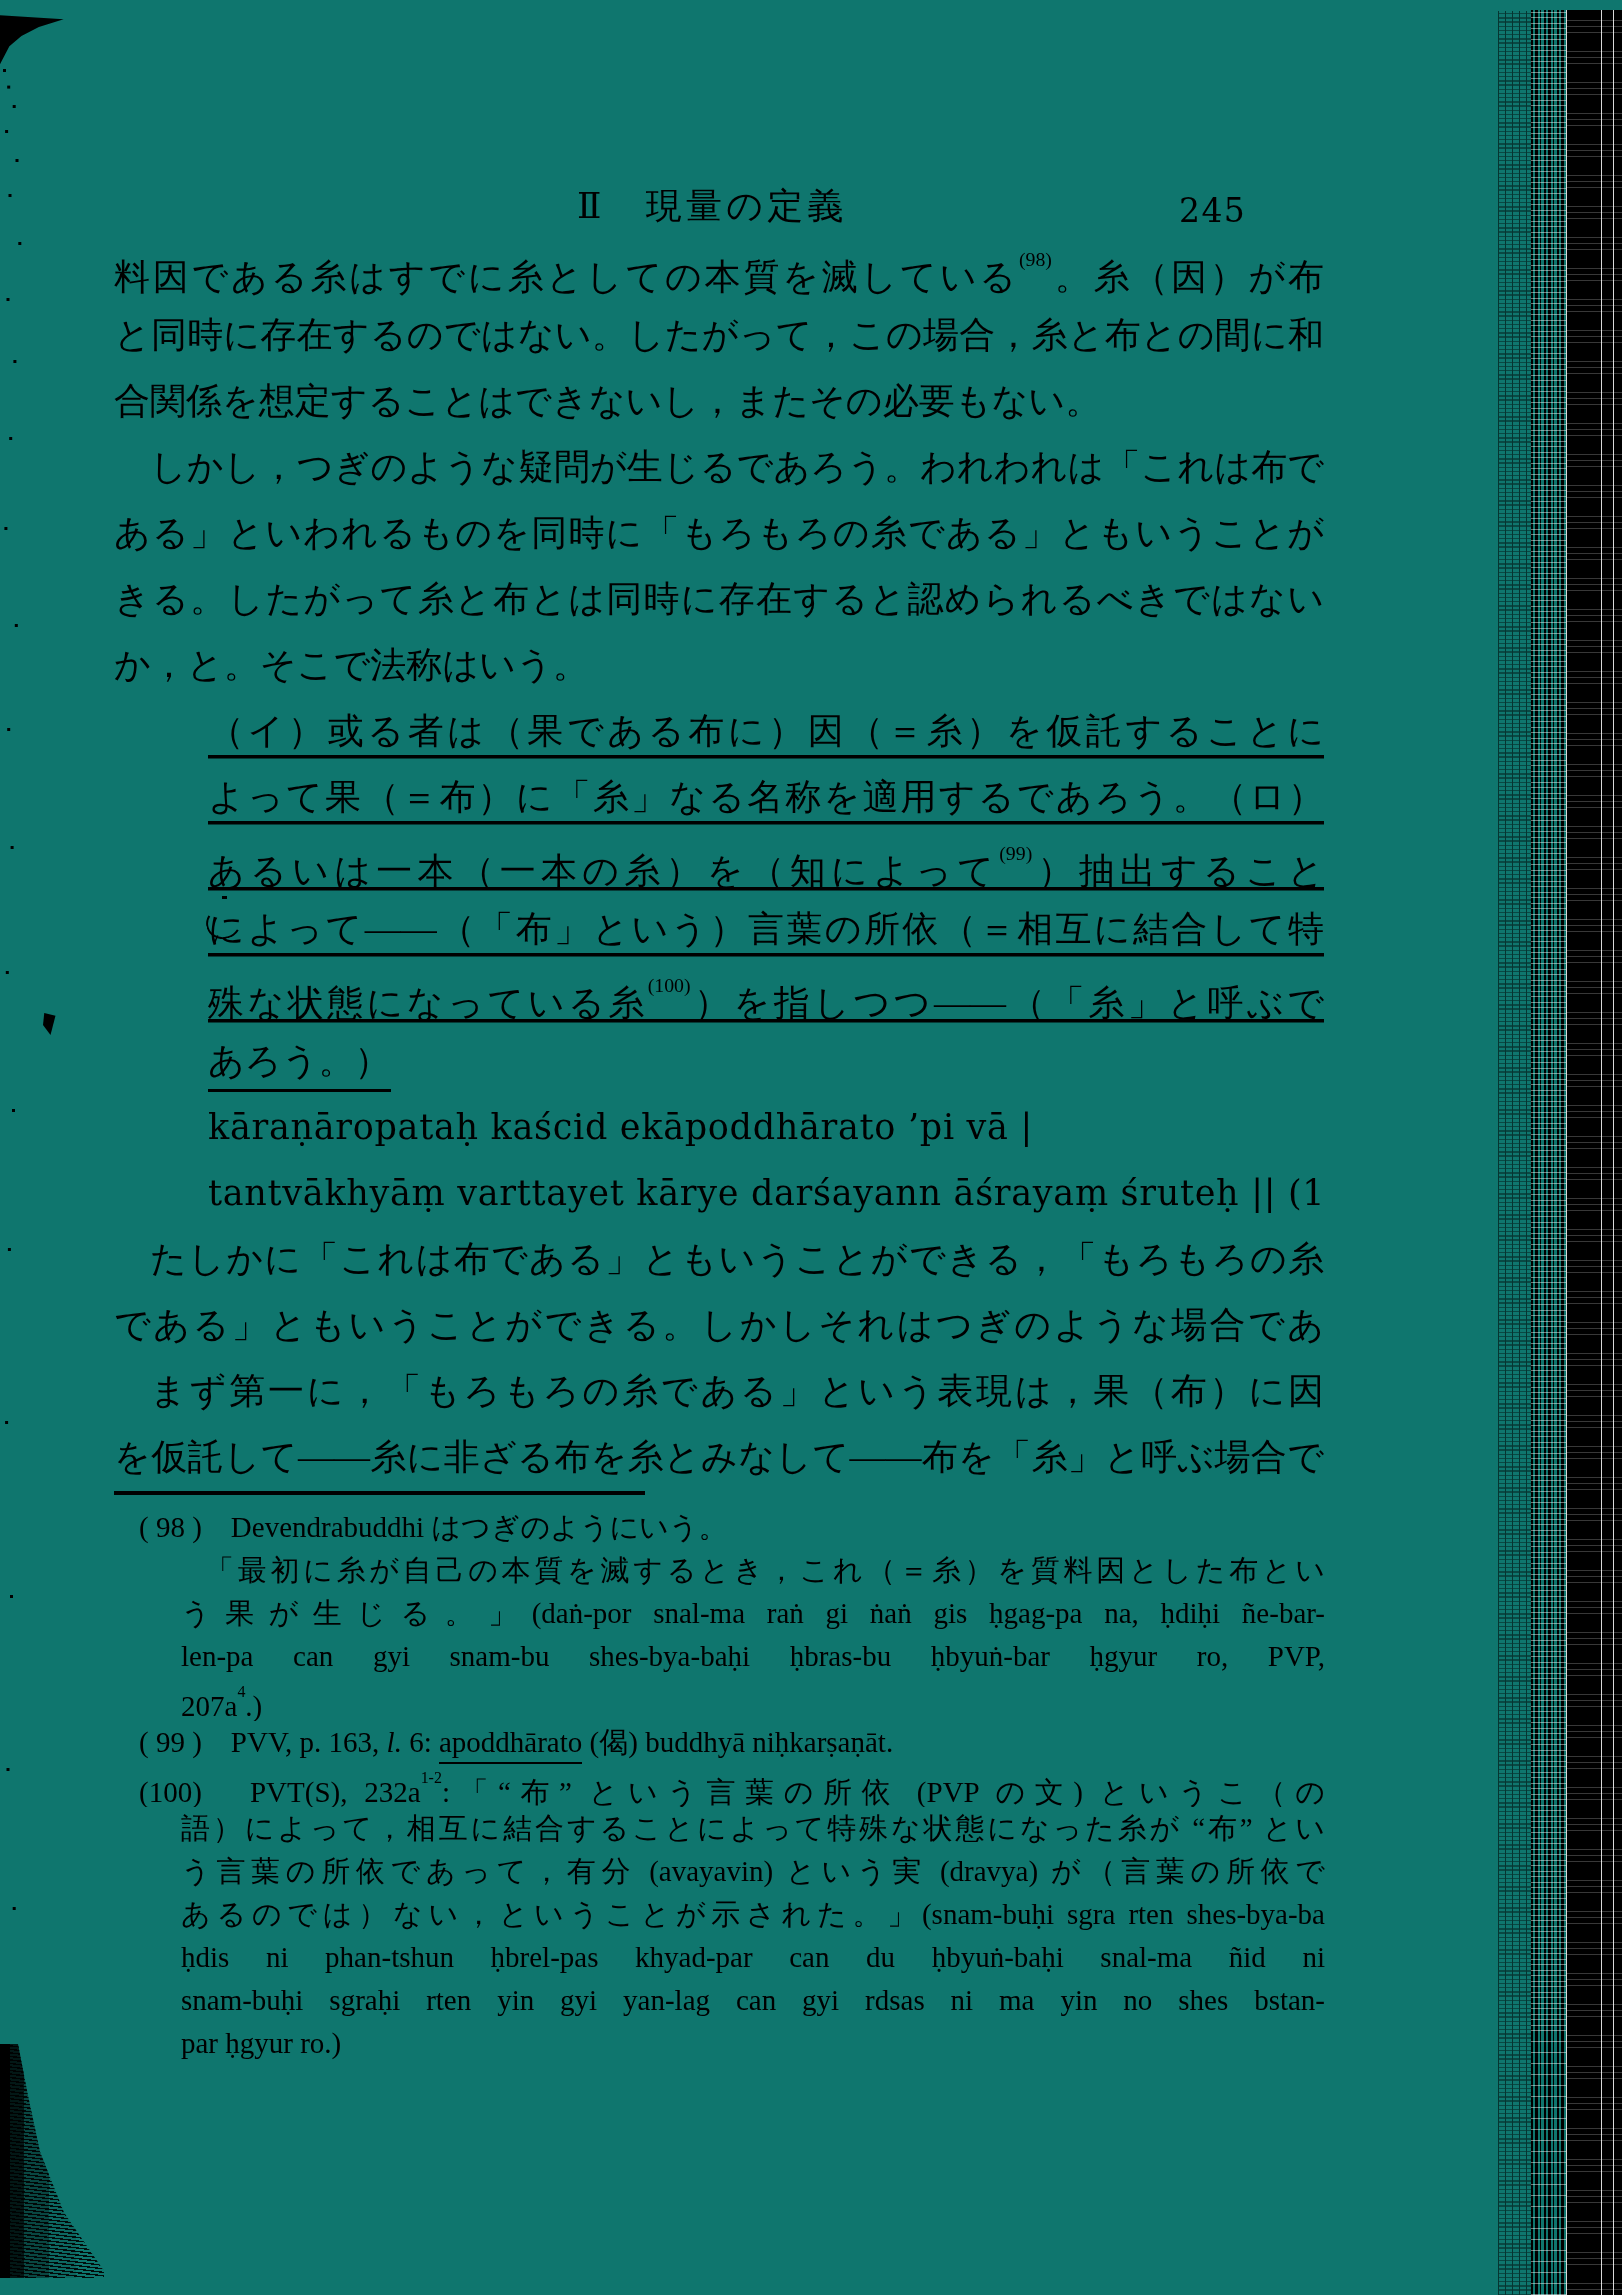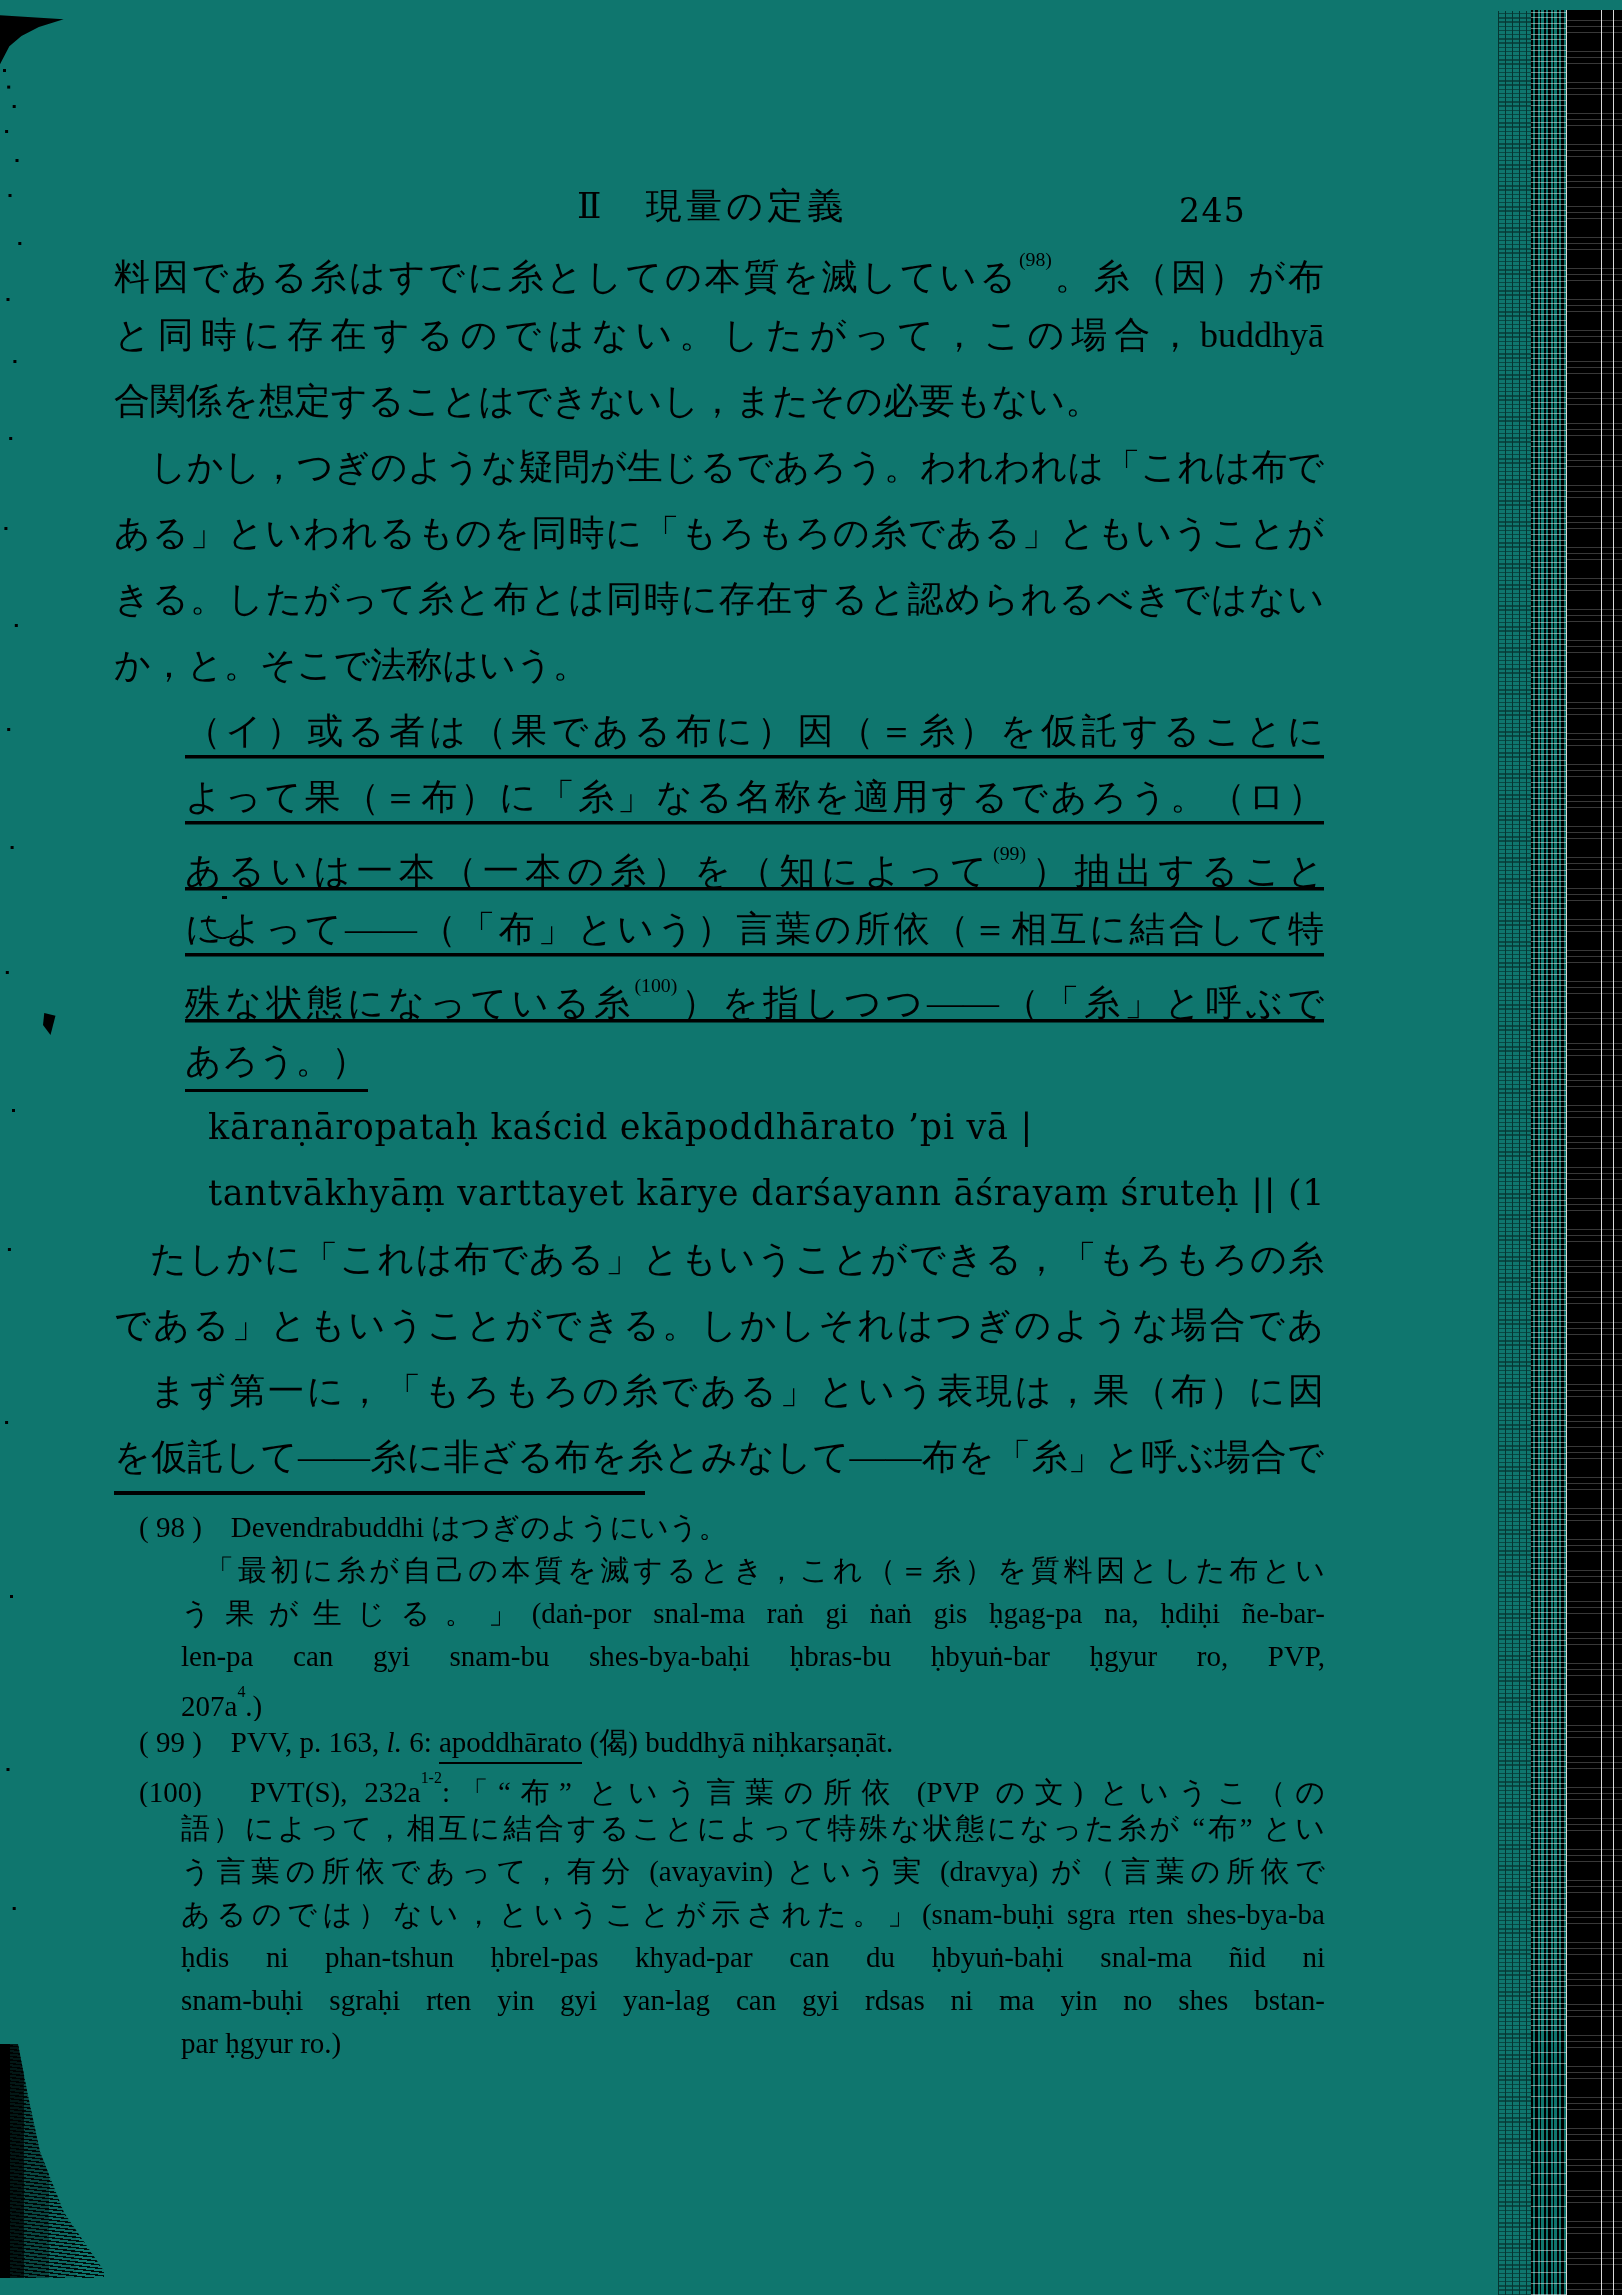--- a/index.html
+++ b/index.html
@@ -10,21 +10,21 @@
   
   .running-head{position:absolute;top:182px;left:0;width:1623px;height:50px;}
   .head-title{position:absolute;left:577px;top:0;font-size:36px;letter-spacing:4.2px;white-space:nowrap;}
   .page-number{position:absolute;left:1179px;top:9px;font-size:33px;font-family:"DejaVu Serif",serif;letter-spacing:1.4px;}
 
   
   .body-text{position:absolute;left:114px;top:236px;width:1210px;font-size:36px;}
   .line{height:66px;line-height:66px;overflow:hidden;white-space:nowrap;}
   .justify{text-align:justify;text-align-last:justify;text-justify:inter-character;white-space:normal;}
   .para-indent{text-indent:36px;}
-  .quote{margin-left:71px;}
+  .quote{margin-left:94px;}
   .verse{margin-left:94px;font-size:35px;font-family:"DejaVu Serif",serif;letter-spacing:0.7px;}
   .ul-full{background:linear-gradient(#000,#000) 0 57px / 100% 3.5px no-repeat;}
   .ul-text .ul-wrap{border-bottom:3.5px solid #000;padding-bottom:8.3px;}
   sup{font-size:55%;position:relative;top:-0.5em;letter-spacing:0;}
   i{font-style:italic;}
   .u{border-bottom:2.8px solid #000;padding-bottom:4.2px;}
 
   
   .fn-rule{position:absolute;left:114px;top:1491px;width:531px;height:3.5px;background:#000;}
   .footnotes{position:absolute;left:139px;top:1506px;width:1186px;font-size:29px;}
@@ -79,21 +79,21 @@
   <div class="tick-mark"></div>
   <div class="comma-mark"></div>
 
   <div class="running-head">
     <span class="head-title">Ⅱ　現量の定義</span>
     <span class="page-number">245</span>
   </div>
 
   <div class="body-text">
       <div class="line justify">料因である糸はすでに糸としての本質を滅している<sup>(98)</sup>。糸（因）が布（果）</div>
-      <div class="line justify">と同時に存在するのではない。したがって，この場合，buddhyā</div>
+      <div class="line justify">と同時に存在するのではない。したがって，この場合，糸と布との間に和</div>
       <div class="line">合関係を想定することはできないし，またその必要もない。</div>
       <div class="line para-indent justify">しかし，つぎのような疑問が生じるであろう。われわれは「これは布で</div>
       <div class="line justify">ある」といわれるものを同時に「もろもろの糸である」ともいうことがで</div>
       <div class="line justify">きる。したがって糸と布とは同時に存在すると認められるべきではない</div>
       <div class="line">か，と。そこで法称はいう。</div>
       <div class="line quote justify ul-full">（イ）或る者は（果である布に）因（＝糸）を仮託することに</div>
       <div class="line quote justify ul-full">よって果（＝布）に「糸」なる名称を適用するであろう。（ロ）</div>
       <div class="line quote justify ul-full">あるいは一本（一本の糸）を（知によって<sup>(99)</sup>）抽出すること</div>
       <div class="line quote justify ul-full">によって——（「布」という）言葉の所依（＝相互に結合して特</div>
       <div class="line quote justify ul-full">殊な状態になっている糸<sup>(100)</sup>）を指しつつ——（「糸」と呼ぶで</div>

